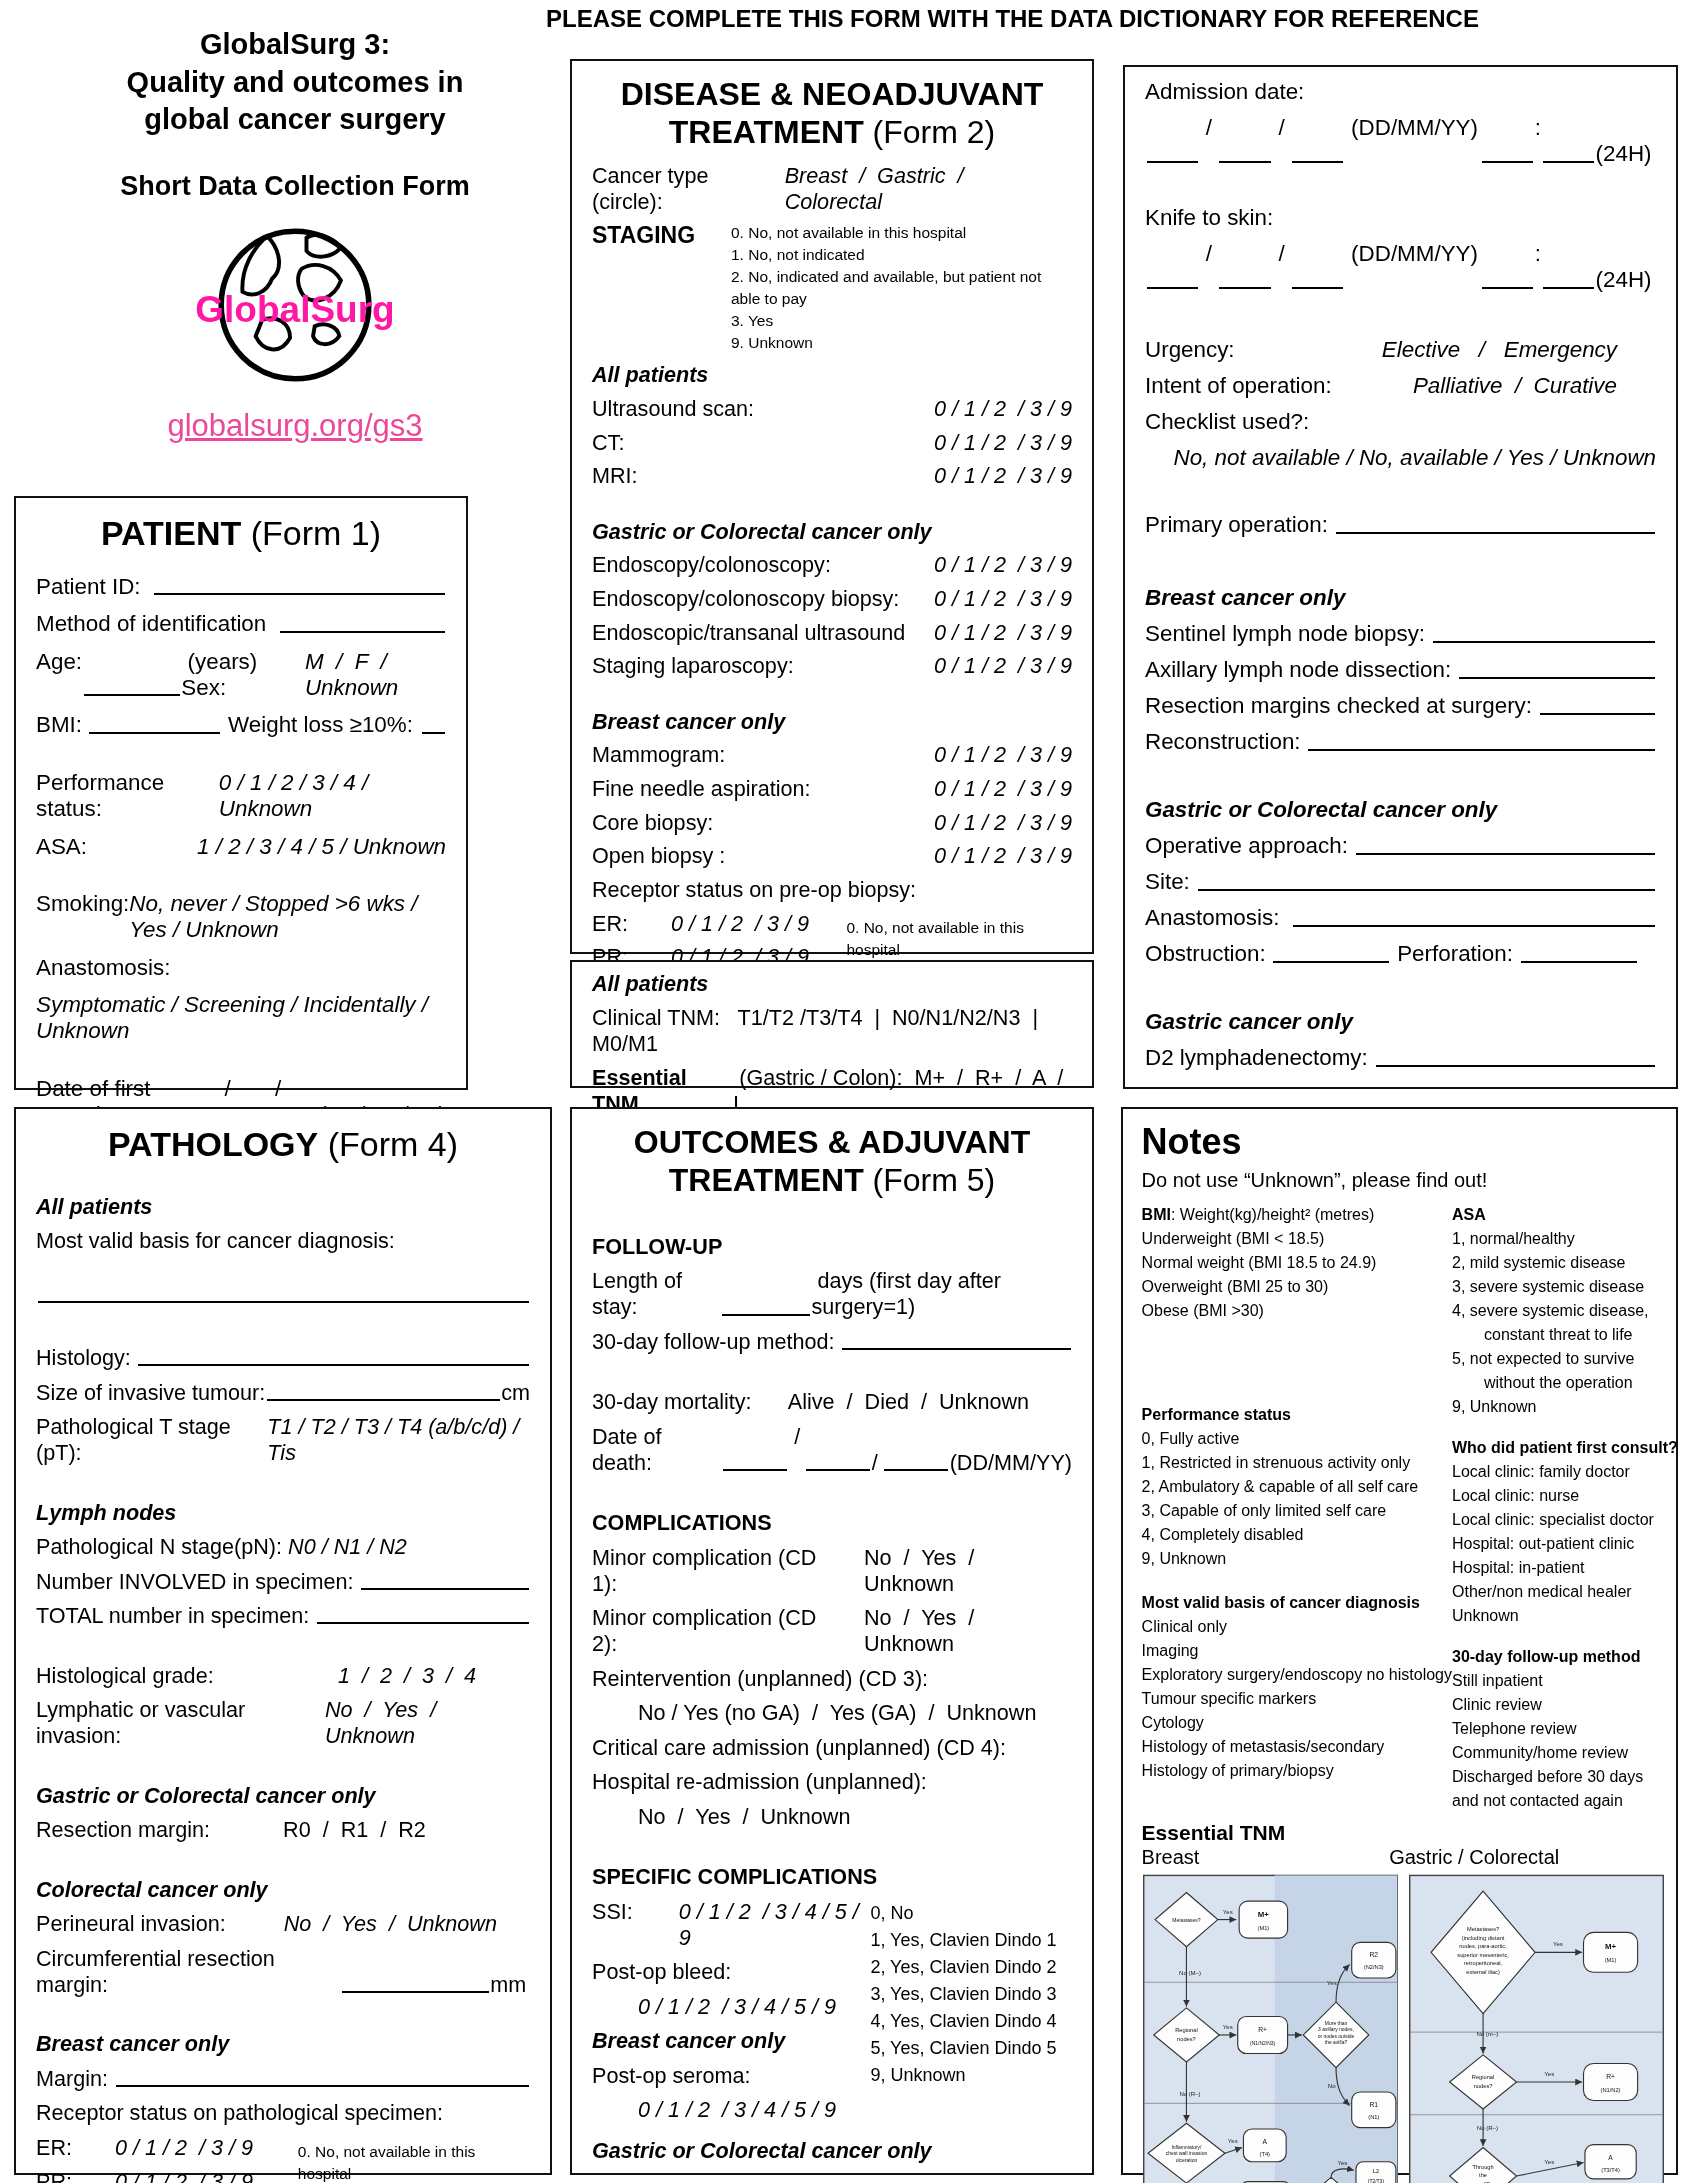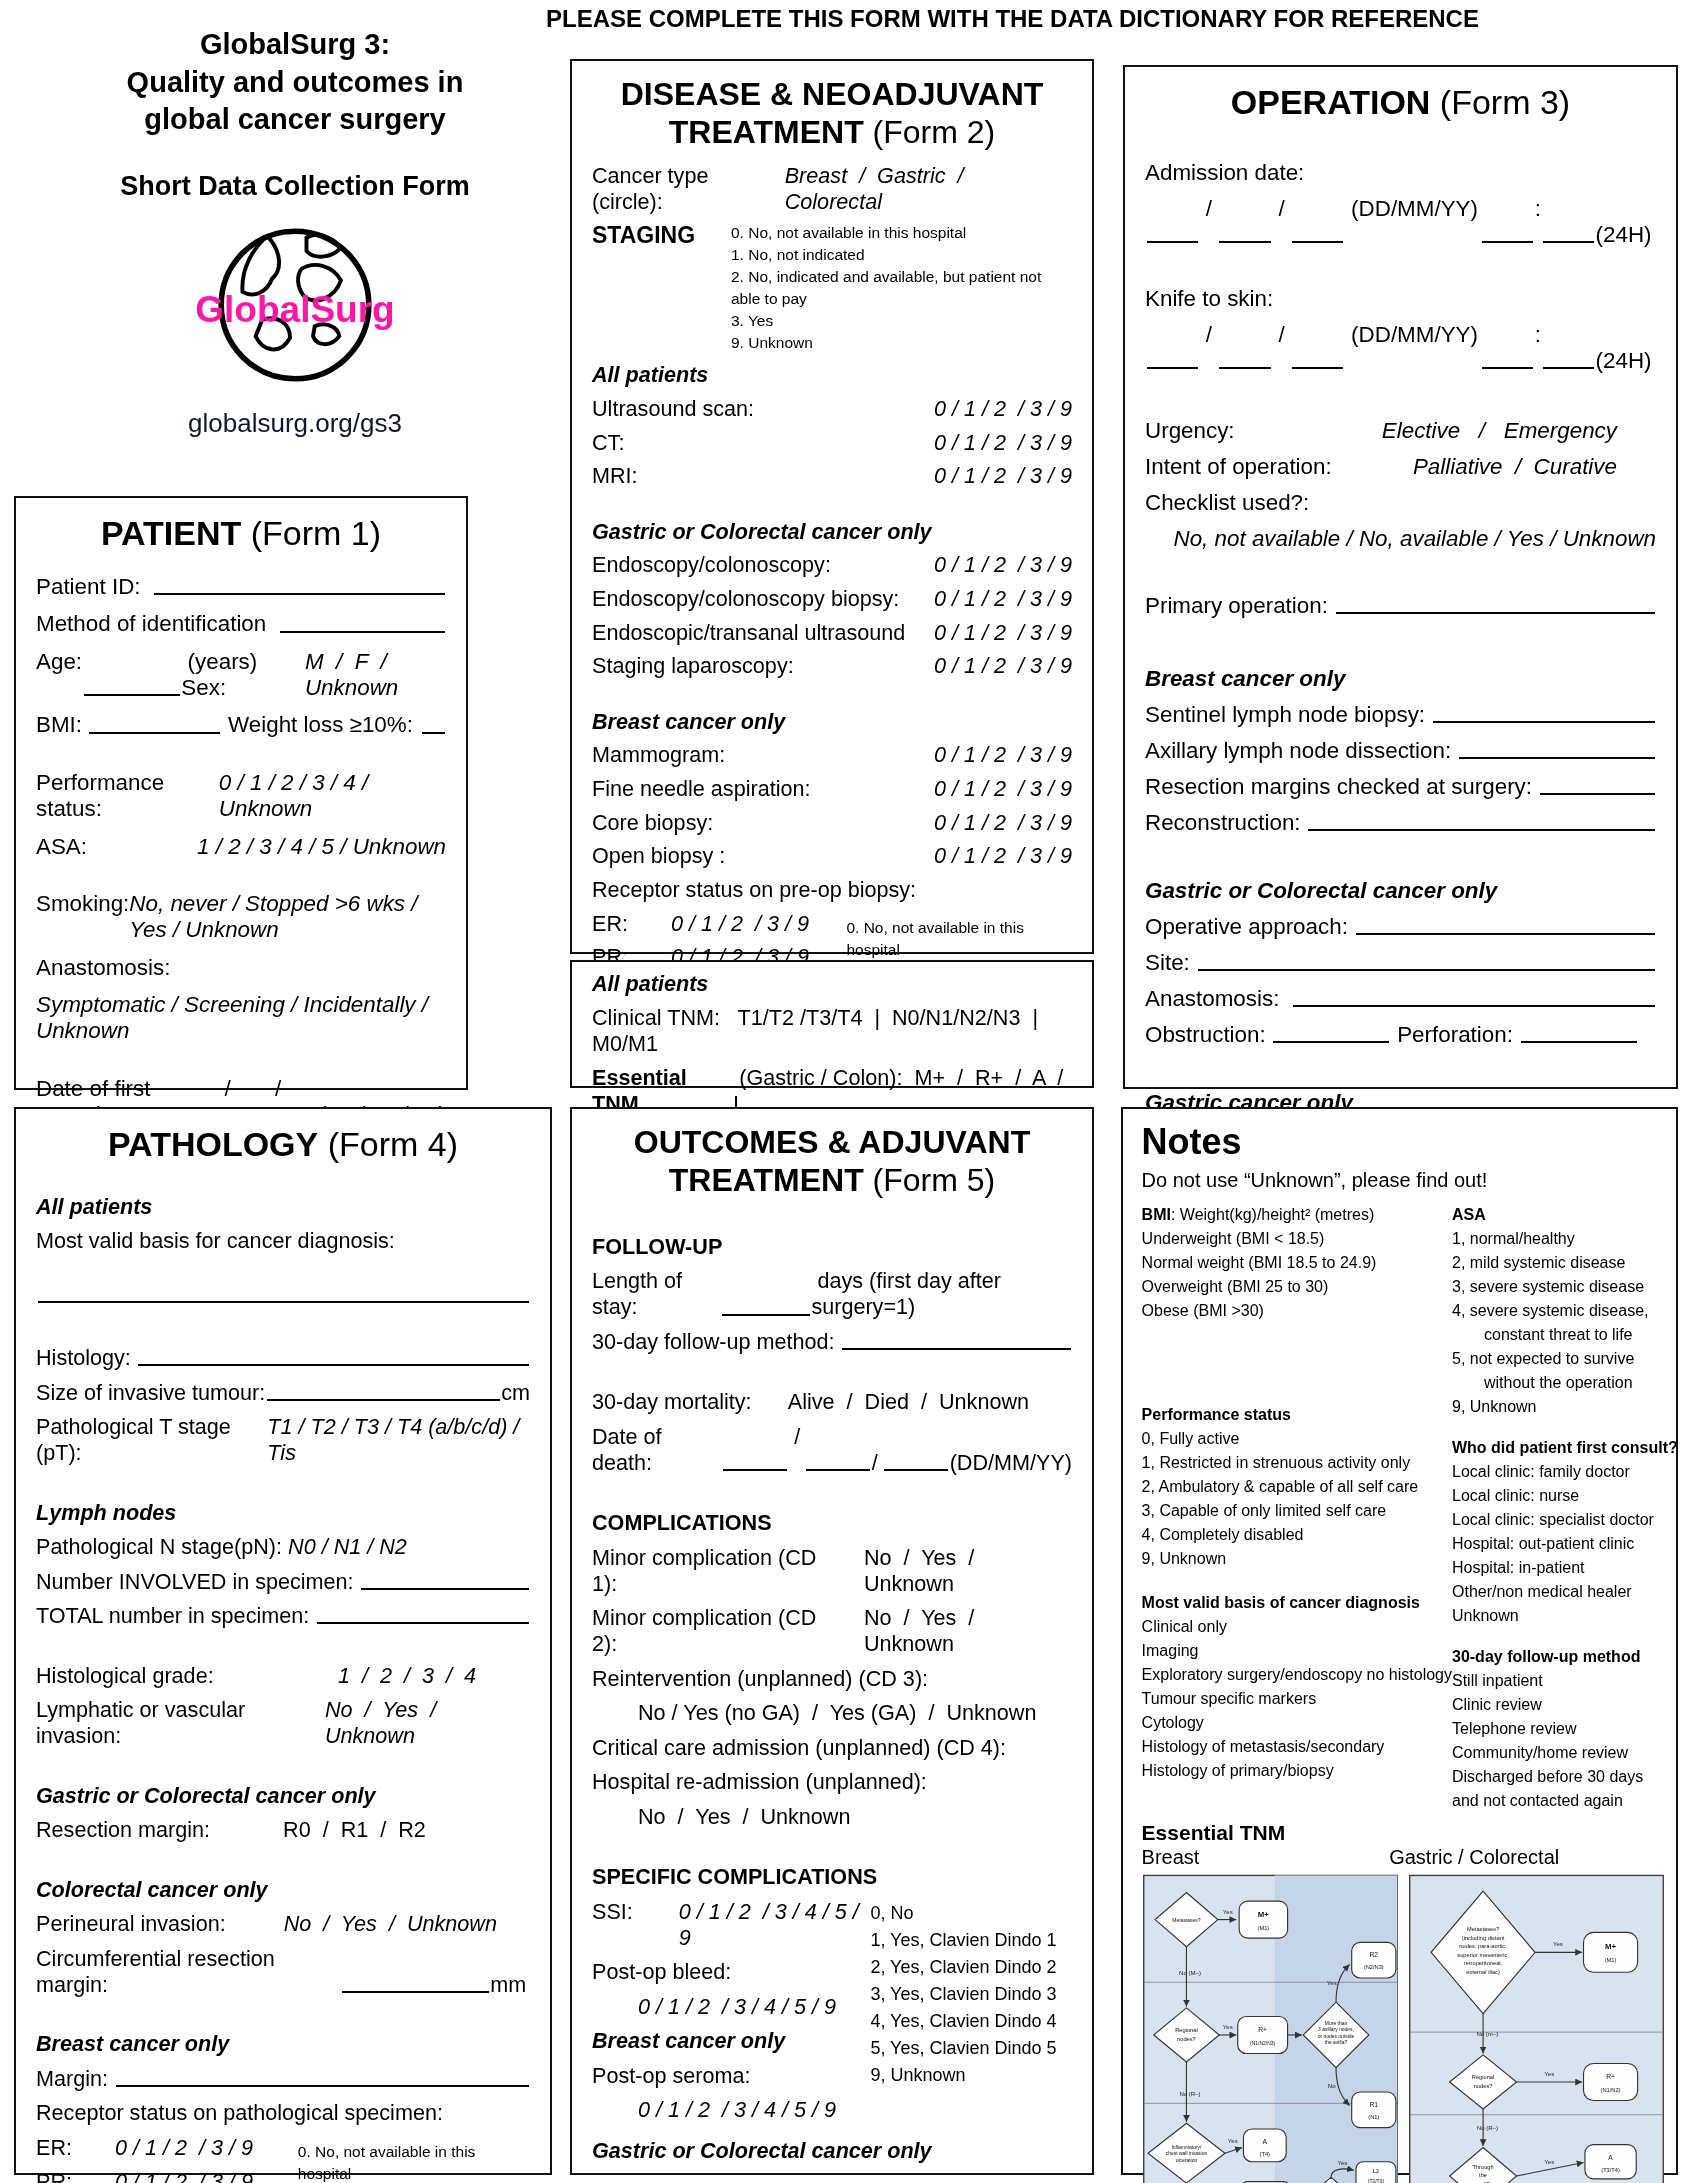--- a/index.html
+++ b/index.html
@@ -43,22 +43,22 @@
   .colsrow .legend.clavien{flex:0 0 42%;font-size:18px;line-height:1.5;padding-top:1.5px;}
   
   #instruction{position:absolute;left:340px;top:4.6px;width:1345px;text-align:center;
                font-size:24px;font-weight:700;}
   #branding{position:absolute;left:26px;top:26px;width:538px;text-align:center;}
   .brand-title{font-weight:700;font-size:29px;line-height:1.3;}
   .brand-sub{font-weight:700;font-size:27px;margin-top:32px;}
   .globe-wrap{position:relative;height:184px;margin-top:15.5px;}
   .globe-wrap svg{display:block;margin:0 auto;}
   .logo-text{position:absolute;left:0;right:0;top:71px;font-weight:700;font-size:37px;color:#ff17a5;}
-  .brand-link{display:inline-block;margin-top:6.2px;font-size:26px;color:#0f172a;
-              cursor:pointer;}
+  .brand-link{display:inline-block;margin-top:6.2px;font-size:31px;color:#ec4899;
+              text-decoration:underline;cursor:pointer;}
   
   .notes{padding:10.8px 18.6px;}
   .notes-title{font-size:36px;font-weight:700;margin:1.5px 0 6.2px;}
   .notes-intro{font-size:20px;margin-bottom:10.8px;}
   .notecols{display:flex;}
   .ncol{font-size:16px;line-height:1.45;}
   .ncol .row{margin-bottom:0.8px;}
   .ncol .row span{white-space:pre;}
   .ncol-l{flex:0 0 303px;}
   .ncol-r{flex:1 1 auto;}
@@ -313,21 +313,20 @@
           <span>M+ / R2 / R1/ A / L2 / L1</span>
         </div>
         <div class="row ">
           <span>Neoadjuvant therapy:</span>
           <span class="blank grow"></span>
         </div>
       </div>
   </div>
 
   <div class="box f3" style="left:1123px;top:65px;width:555px;height:1024px;">
-    <div class="ftitle" style="margin-bottom:37px;"><span class="bd">OPERATION</span><span> (Form 3)</span></div>
     <div class="fbody">
         <div class="row ">
           <span>Admission date:</span>
         </div>
         <div class="row ">
           <span class="blank" style="width: 53px;"></span>
           <span> / </span>
           <span class="blank" style="width: 53px;"></span>
           <span> / </span>
           <span class="blank" style="width: 53px;"></span>

